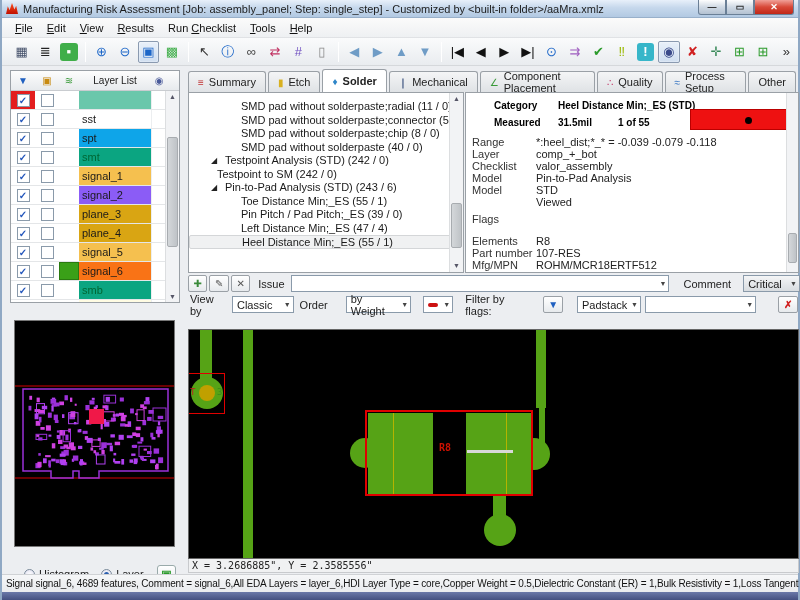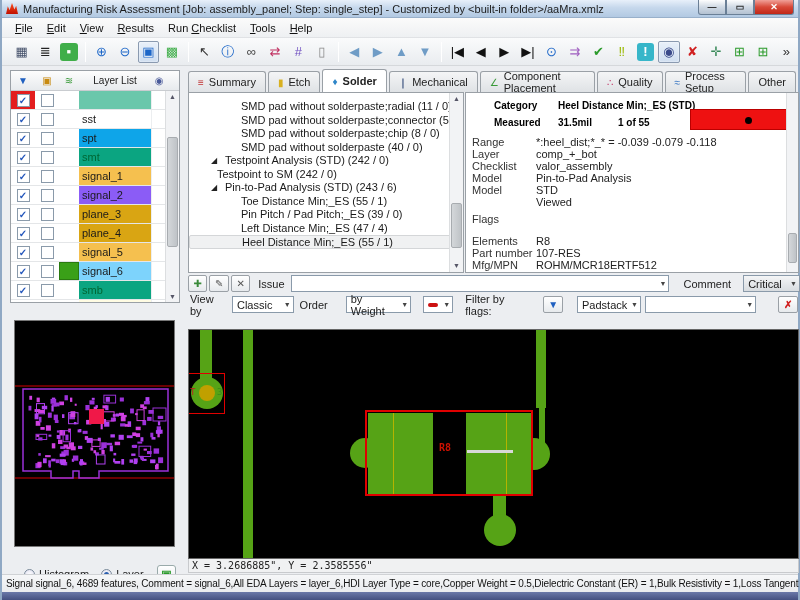--- a/index.html
+++ b/index.html
@@ -280,21 +280,21 @@
           <span class="spare-cell"></span>
         </div>
         <div class="layer-row">
           <span class="cb-cell">
             <span class="cb">✓</span>
           </span>
           <span class="cb-cell">
             <span class="cb"></span>
           </span>
           <span class="ind-cell active"></span>
-          <span class="name-cell" style="background: #7dd3fc;">signal_6</span>
+          <span class="name-cell" style="background: #f97316;">signal_6</span>
           <span class="spare-cell"></span>
         </div>
         <div class="layer-row">
           <span class="cb-cell">
             <span class="cb">✓</span>
           </span>
           <span class="cb-cell">
             <span class="cb"></span>
           </span>
           <span class="ind-cell"></span>

